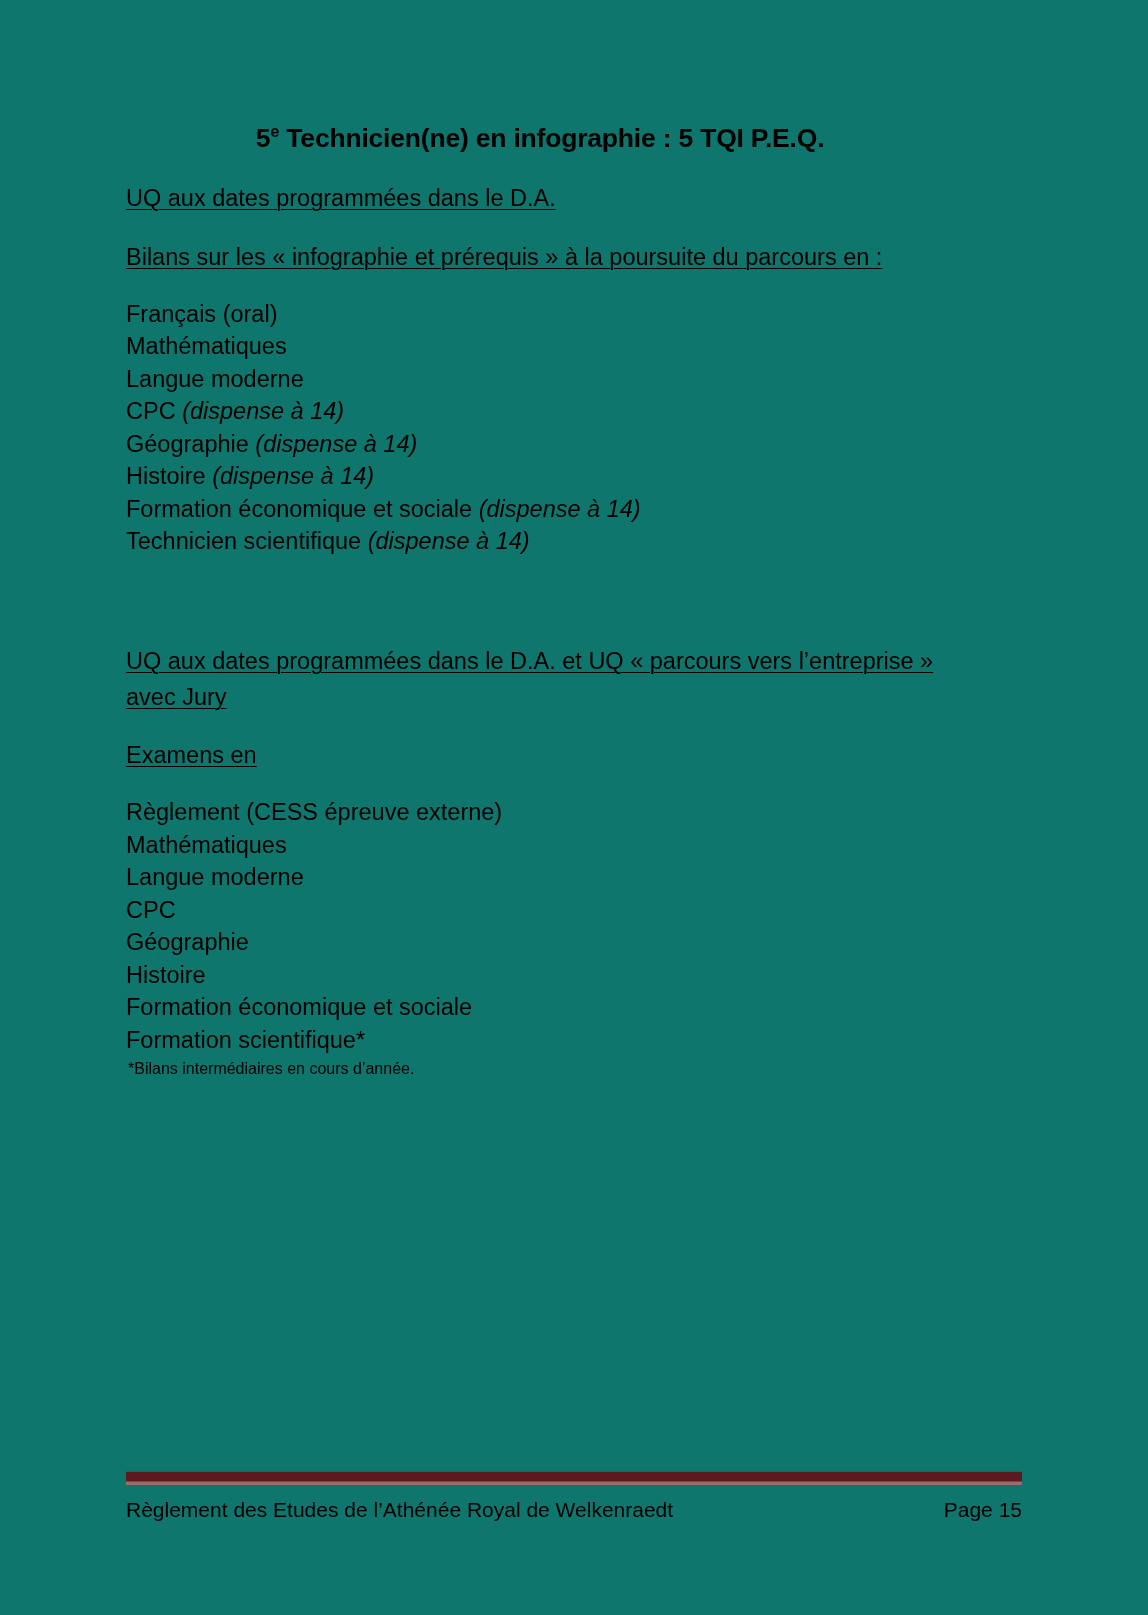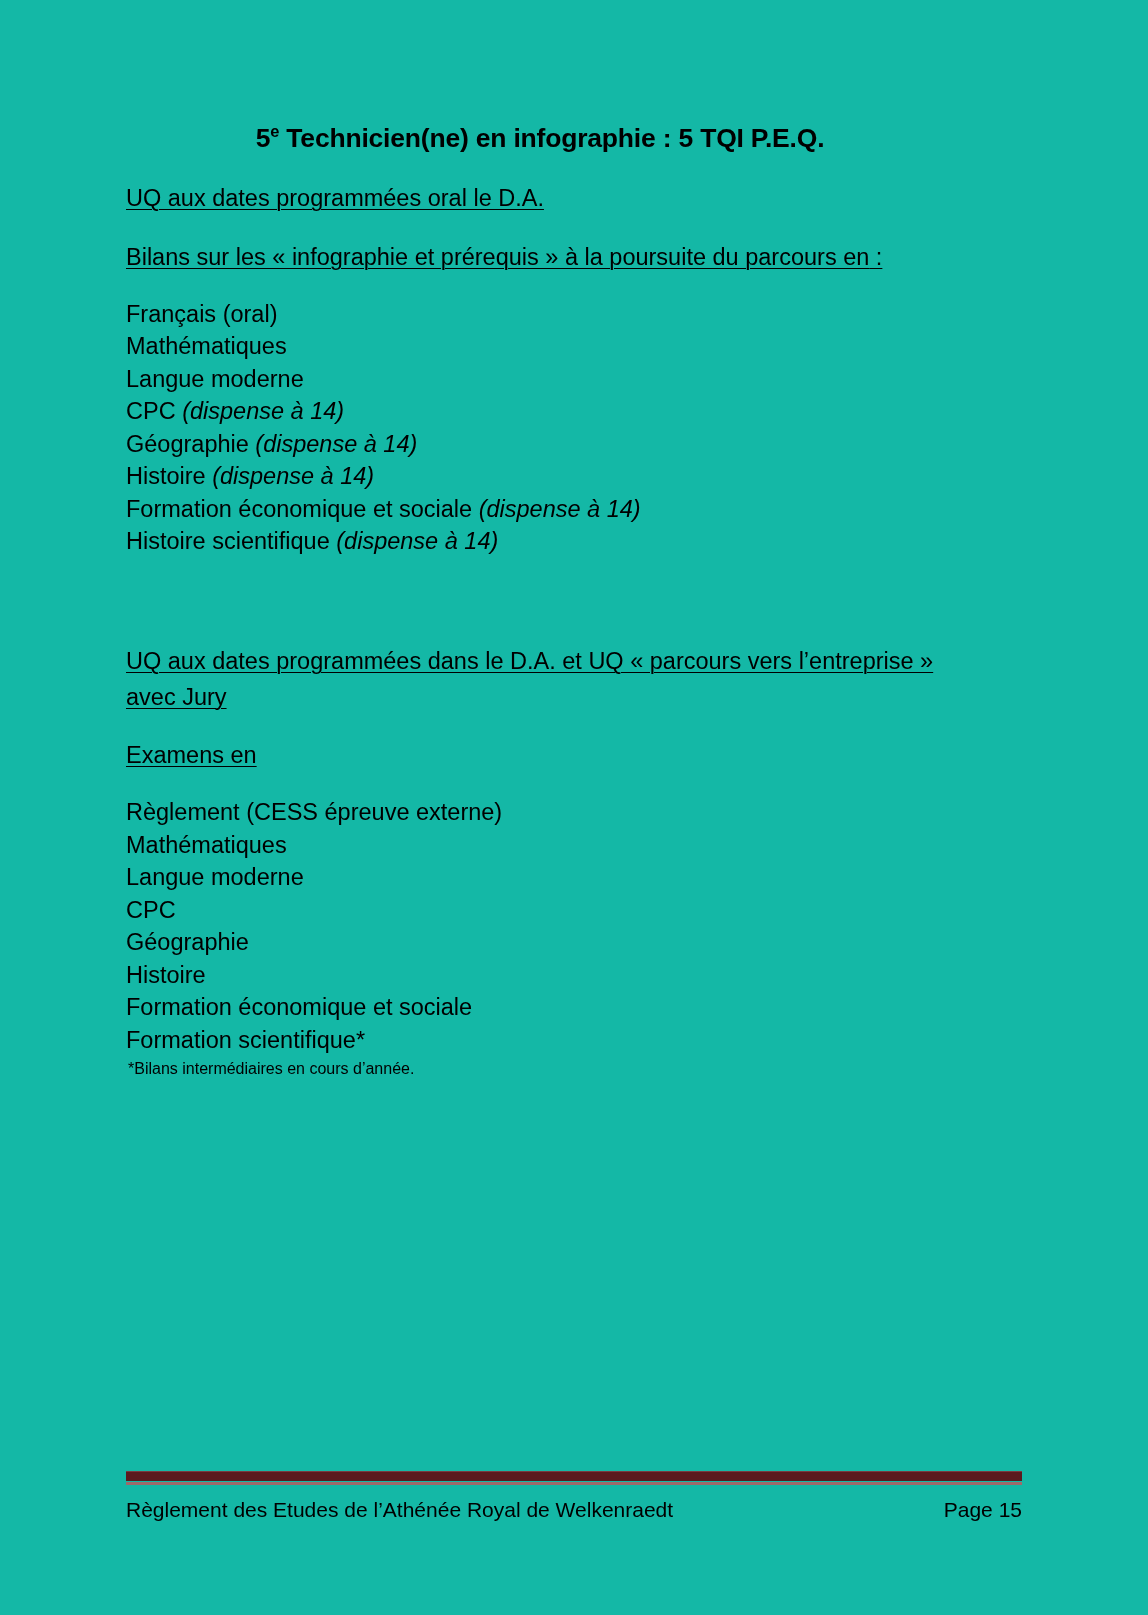--- a/index.html
+++ b/index.html
@@ -4,21 +4,21 @@
 <style>
   html, body {
     margin: 0;
     padding: 0;
     background: #ffffff;
   }
   .page {
     position: relative;
     width: 1148px;
     height: 1615px;
-    background: #14b8a6;
+    background: #0f766e;
     margin: 0 auto;
     overflow: hidden;
     font-family: "Liberation Sans", sans-serif;
     color: #000000;
     -webkit-font-smoothing: antialiased;
   }
   .content {
     position: absolute;
     left: 126px;
     top: 0;
@@ -117,37 +117,37 @@
 <div class="page">
 
   <div class="content">
 
     <div class="sp-title-1"></div>
 
     <h1 class="section-title"><span>5</span><sup>e</sup><span> Technicien(ne) en infographie : 5 TQI P.E.Q.</span></h1>
 
     <div class="sp-after-title"></div>
 
-    <p class="lead">UQ aux dates programmées oral le D.A.</p>
+    <p class="lead">UQ aux dates programmées dans le D.A.</p>
 
     <div class="sp-after-lead"></div>
 
     <p class="lead"><span>Bilans sur les « infographie et prérequis » à la poursuite du parcours en</span><span class="nounderline"> :</span></p>
 
     <div class="sp-before-list"></div>
 
     <ul class="subject-list">
       <li><span>Français (oral)</span><em></em></li>
       <li><span>Mathématiques</span><em></em></li>
       <li><span>Langue moderne</span><em></em></li>
       <li><span>CPC </span><em>(dispense à 14)</em></li>
       <li><span>Géographie </span><em>(dispense à 14)</em></li>
       <li><span>Histoire </span><em>(dispense à 14)</em></li>
       <li><span>Formation économique et sociale </span><em>(dispense à 14)</em></li>
-      <li><span>Histoire scientifique </span><em>(dispense à 14)</em></li>
+      <li><span>Technicien scientifique </span><em>(dispense à 14)</em></li>
     </ul>
 
     <div class="sp-block-gap"></div>
 
 
     <div class="sp-after-title"></div>
 
     <p class="lead">UQ aux dates programmées dans le D.A. et UQ « parcours vers l’entreprise » avec Jury</p>
 
     <div class="sp-after-lead"></div>

